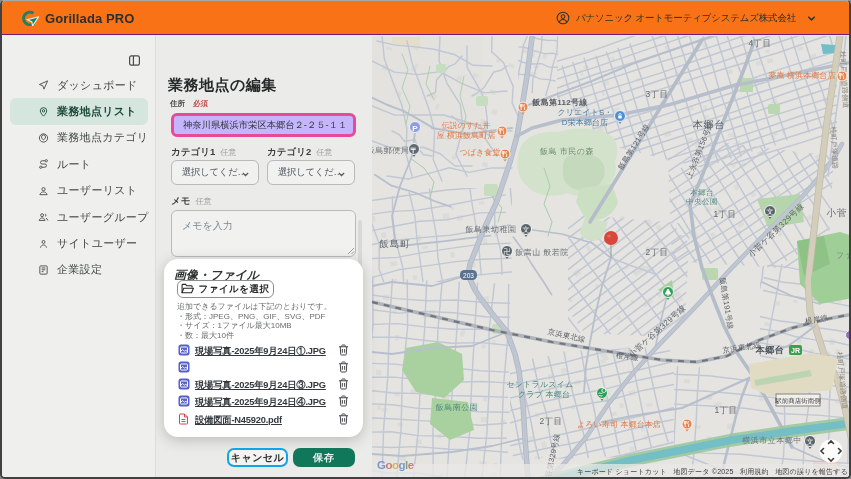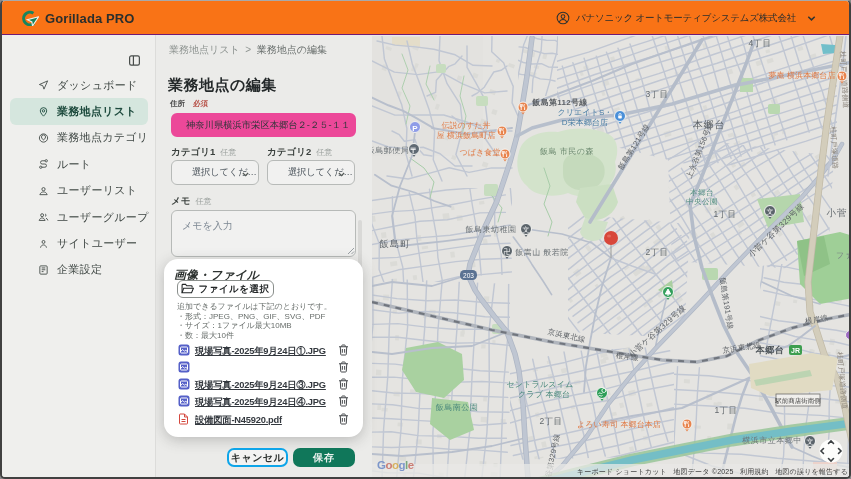--- a/index.html
+++ b/index.html
@@ -28,27 +28,27 @@
   .mi svg { position:absolute; left:36px; top:50%; transform:translateY(-50%); }
   .mi.active { background:#d5e6de; border-radius:6px; margin:0 8px; padding-left:47px; width:138px; color:#1d4a3d; font-weight:bold; }
   .mi.active svg { left:28px; }
   .mi + .mi { margin-top:0; }
   
   .panel { position:absolute; left:155px; top:34px; width:215px; height:443px; background:#ebebe9; z-index:3; }
   .crumb { position:absolute; left:12px; top:8px; font-size:10px; color:#8f9592; }
   .ttl { position:absolute; left:11px; top:41px; font-size:15px; font-weight:bold; color:#24292a; letter-spacing:0.5px; }
   .lblrow { position:absolute; left:13px; top:64px; font-size:7.5px; font-weight:bold; color:#4a4a4a; }
   .lblrow .req { color:#b9574e; margin-left:8px; font-weight:bold; }
-  .inp { position:absolute; left:14px; top:78px; width:185px; height:24px; background:#ec4899;
-         border:6px solid #ec4899; border-radius:6px; font-size:9.3px; color:#30353a;
+  .inp { position:absolute; left:14px; top:78px; width:185px; height:24px; background:#c4b5fd;
+         border:3px solid #ec4899; border-radius:6px; font-size:9.3px; color:#30353a;
          display:flex; align-items:center; padding-left:9px; letter-spacing:0; white-space:nowrap; overflow:hidden; }
   .flbl { position:absolute; font-size:9.5px; font-weight:bold; color:#3a403d; }
   .flbl .opt { font-size:8px; color:#9aa09d; font-weight:normal; margin-left:5px; }
   .sel { position:absolute; top:125px; width:88px; height:25px; background:#f1f1f0; border:1px solid #b7bab8;
-         border-radius:6px; font-size:9.3px; color:#49525a; display:flex; align-items:center; padding-left:20px; letter-spacing:-0.2px; }
+         border-radius:6px; font-size:9.3px; color:#49525a; display:flex; align-items:center; padding-left:10px; letter-spacing:-0.2px; }
   .sel .cv { position:absolute; right:8px; top:9px; }
   .ta { position:absolute; left:14px; top:175px; width:185px; height:47px; background:#f1f1f0;
         border:1px solid #b7bab8; border-radius:6px; font-size:10px; color:#7d8893; padding:8px 0 0 10px; }
   
   .card { position:absolute; left:7px; top:224px; width:199px; height:178px; background:#ffffff;
           border-radius:14px; box-shadow:0 3px 14px rgba(60,60,60,0.28); }
   .card .sec { position:absolute; left:10px; top:8px; font-size:12px; font-weight:bold; color:#2e3331;font-style:italic; }
   .filebtn { position:absolute; left:13px; top:21px; width:97px; height:18px; white-space:nowrap; background:#fff;
              border:1.2px solid #8a8f8c; border-radius:6px; display:flex; align-items:center; justify-content:center; }
   .filebtn span { font-size:9.5px; font-weight:bold; color:#222627; margin-left:4px; letter-spacing:0.5px; }
@@ -133,21 +133,20 @@
             <path d="M5.5 20 C6.5 15.5 9.5 14 12 14 C14.5 14 17.5 15.5 18.5 20"></path>
           </svg>サイトユーザー</div>
       <div class="mi"><svg width="11" height="11" viewBox="0 0 24 24" fill="none" stroke="#474f4c" stroke-width="2">
             <rect x="4" y="3" width="16" height="18" rx="2"></rect>
             <path d="M8 7.5 H16 M8 11.5 H16 M8 15.5 H12"></path>
           </svg>企業設定</div>
     </div>
   </div>
 
   <div class="panel">
-    <div class="crumb">業務地点リスト&nbsp;&nbsp;&gt;&nbsp;&nbsp;<span style="color:#676d6b;">業務地点の編集</span></div>
     <div class="ttl">業務地点の編集</div>
     <div class="lblrow">住所<span class="req">必須</span></div>
     <div class="inp">神奈川県横浜市栄区本郷台２-２５-１１</div>
     <div class="flbl" style="left:14px; top:111px;">カテゴリ1<span class="opt">任意</span></div>
     <div class="flbl" style="left:110px; top:111px;">カテゴリ2<span class="opt">任意</span></div>
     <div class="sel" style="left:14px;">選択してくだ…<svg class="cv" width="9" height="9" viewBox="0 0 12 12" fill="none" stroke="#565c59" stroke-width="1.7">
           <path d="M2.5 4 L6 7.5 L9.5 4"></path>
         </svg></div>
     <div class="sel" style="left:110px;">選択してくだ…<svg class="cv" width="9" height="9" viewBox="0 0 12 12" fill="none" stroke="#565c59" stroke-width="1.7">
           <path d="M2.5 4 L6 7.5 L9.5 4"></path>

